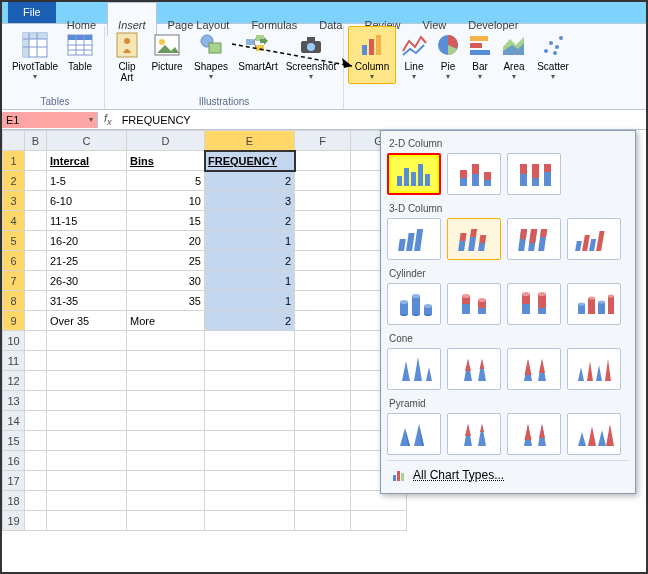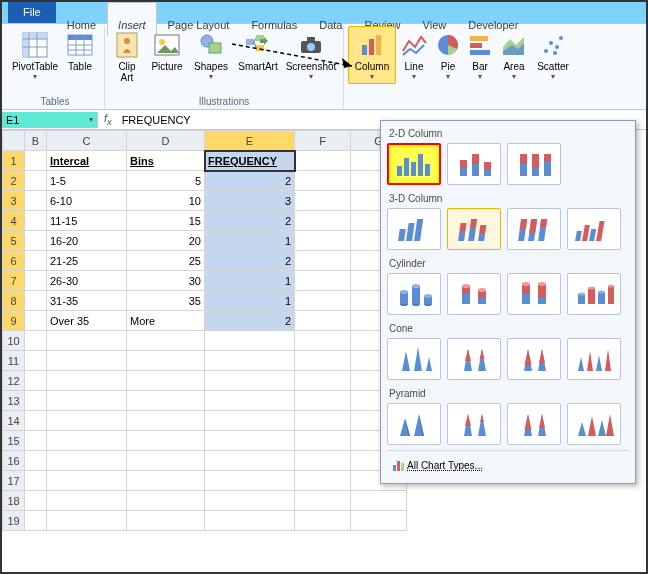--- a/index.html
+++ b/index.html
@@ -11,45 +11,45 @@
 .ribbon { background: #f6f9fd; display: flex; border-bottom: 1px solid #bcc7d8; height: 86px; padding: 2px 4px 0; }
 .group { display: flex; flex-direction: column; align-items: center; border-right: 1px solid #d5dce9; padding: 0 4px; }
 .group-items { display: flex; flex: 1; align-items: flex-start; }
 .group-label { font-size: 10px; color: #5a6a8a; padding: 2px 0; }
 .rbtn { display: flex; flex-direction: column; align-items: center; padding: 2px 4px; width: 50px; cursor: pointer; border: 1px solid transparent; border-radius: 2px; }
 .rbtn.highlighted { background: #ffe789; border: 1px solid #f3b200; }
 .rbtn .ico { width: 32px; height: 32px; display: flex; align-items: center; justify-content: center; }
 .rbtn .lbl { font-size: 10px; text-align: center; line-height: 1.1; }
 .drop-tri { font-size: 8px; color: #555; }
 .namebox-row { display: flex; height: 20px; border-bottom: 1px solid #bcc7d8; align-items: center; }
-.namebox { width: 96px; border-right: 1px solid #bcc7d8; padding: 2px 4px; background: #5eead4; display: flex; align-items: center; justify-content: space-between; }
+.namebox { width: 96px; border-right: 1px solid #bcc7d8; padding: 2px 4px; background: #fca5a5; display: flex; align-items: center; justify-content: space-between; }
 .fx { padding: 0 6px; font-style: italic; color: #555; }
 .formula { flex: 1; padding: 2px 4px; }
 .sheet { position: relative; }
 .grid { border-collapse: collapse; table-layout: fixed; }
 .grid th, .grid td { border: 1px solid #d4d4d4; height: 20px; font-size: 11px; }
 .grid .colhdr { background: #e9edf4; text-align: center; font-weight: normal; color: #444; height: 19px; }
 .grid .colhdr.sel { background: #ffd869; }
 .grid .rowhdr { background: #e9edf4; text-align: center; font-weight: normal; color: #444; width: 22px; }
 .grid .rowhdr.range { background: #ffd869; }
 .grid td { padding: 0 3px; background: #fff; }
 .grid td.left { text-align: left; }
 .grid td.right { text-align: right; }
 .grid td.selcell { background: #c4d7ef; }
 .grid td.header { font-weight: bold; text-decoration: underline; }
 .grid td.active-outline { outline: 2px solid #333; outline-offset: -1px; }
 .corner { width: 22px; background: #e9edf4; }
 .arrow { position: absolute; left: 230px; top: 40px; pointer-events: none; }
-.dropdown { position: absolute; left: 378px; top: 118px; width: 256px; background: #f3f6fb; border: 1px solid #8a9bb5; box-shadow: 2px 2px 6px rgba(0,0,0,0.3); padding: 4px 6px 4px; }
+.dropdown { position: absolute; left: 378px; top: 128px; width: 256px; background: #f3f6fb; border: 1px solid #8a9bb5; box-shadow: 2px 2px 6px rgba(0,0,0,0.3); padding: 4px 6px 4px; }
 .dropdown .sect { font-size: 10px; color: #4a4a4a; padding: 3px 2px 4px; }
 .dropdown .row { display: flex; gap: 6px; margin-bottom: 5px; }
 .thumb { width: 54px; height: 42px; background: #fff; border: 1px solid #b9c4d7; border-radius: 2px; display: flex; align-items: center; justify-content: center; cursor: pointer; }
 .thumb.hot { border: 2px solid #f00; background: #ffff4d; box-shadow: 0 0 0 2px #ff0 inset; }
 .thumb.hover { border: 1px solid #f3b200; background: #fff7dd; }
-.all-types { display: flex; align-items: center; padding: 6px 4px; border-top: 1px solid #d5dce9; margin-top: 2px; font-size: 10px; }
+.all-types { display: flex; align-items: center; gap: 6px; padding: 6px 4px; border-top: 1px solid #d5dce9; margin-top: 2px; font-size: 12px; }
 svg { display: block; }
 </style>
 </head>
 <body>
 
 <div class="tabs">
   <div class="tab file">File</div>
   <div class="tab">Home</div>
   <div class="tab active">Insert</div>
   <div class="tab">Page Layout</div>

